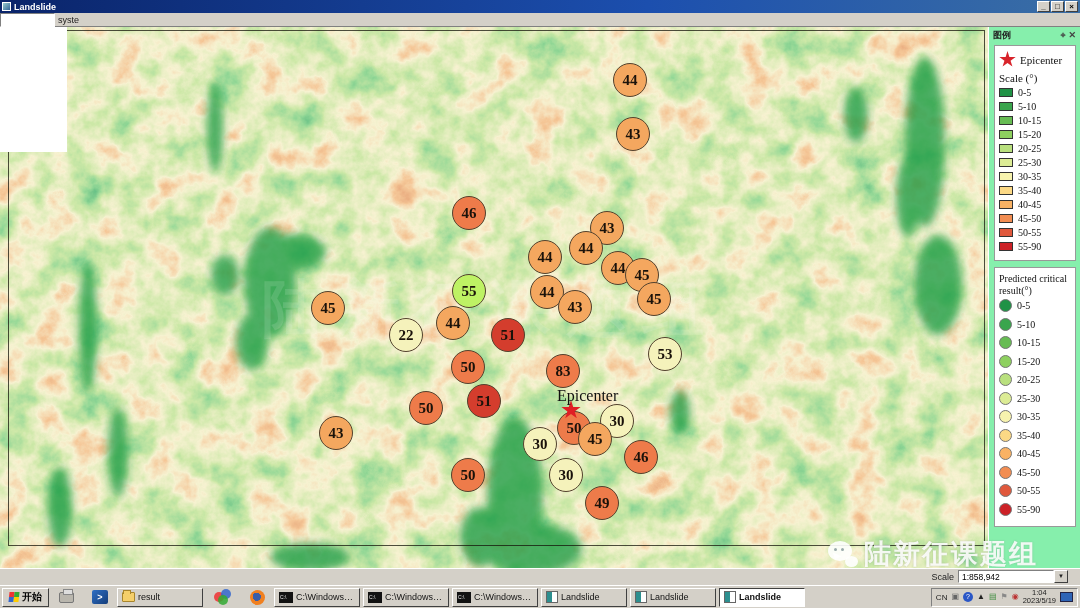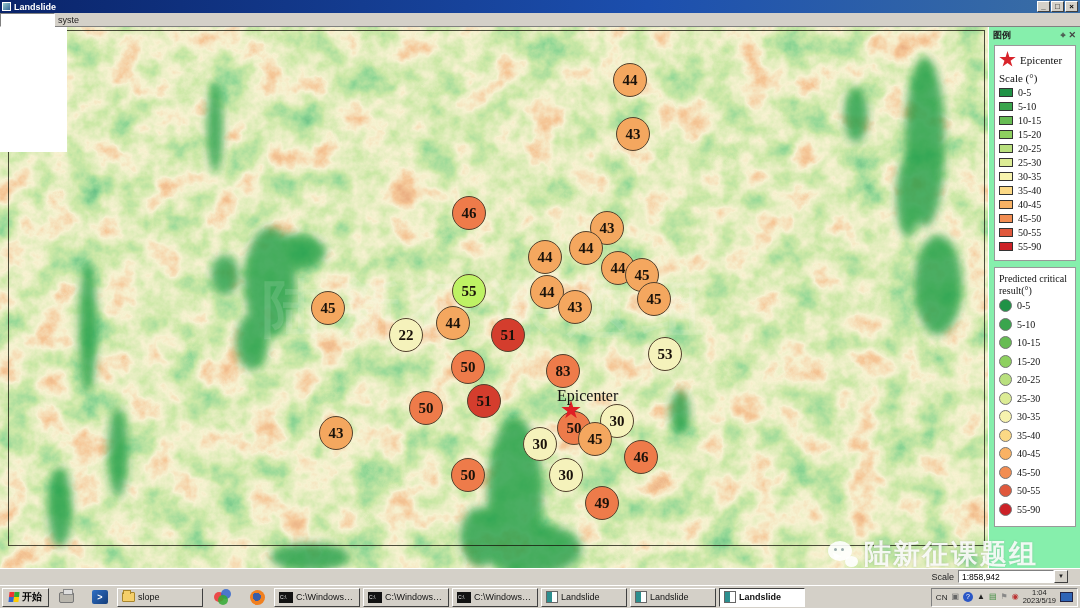--- a/index.html
+++ b/index.html
@@ -356,21 +356,21 @@
   </div>
   <div id="task-items" style="display:flex;align-items:center;">
       <span class="ql">
         <span class="i-printer"></span>
       </span>
       <span class="ql">
         <span class="i-ps">&gt;</span>
       </span>
       <div class="tb-btn">
         <span class="i-folder"></span>
-        <span class="lbl">slope</span>
+        <span class="lbl">result</span>
       </div>
       <span class="ql">
         <span class="i-tri">
           <i></i>
           <i></i>
           <i></i>
         </span>
       </span>
       <span class="ql">
         <span class="i-ff"></span>

